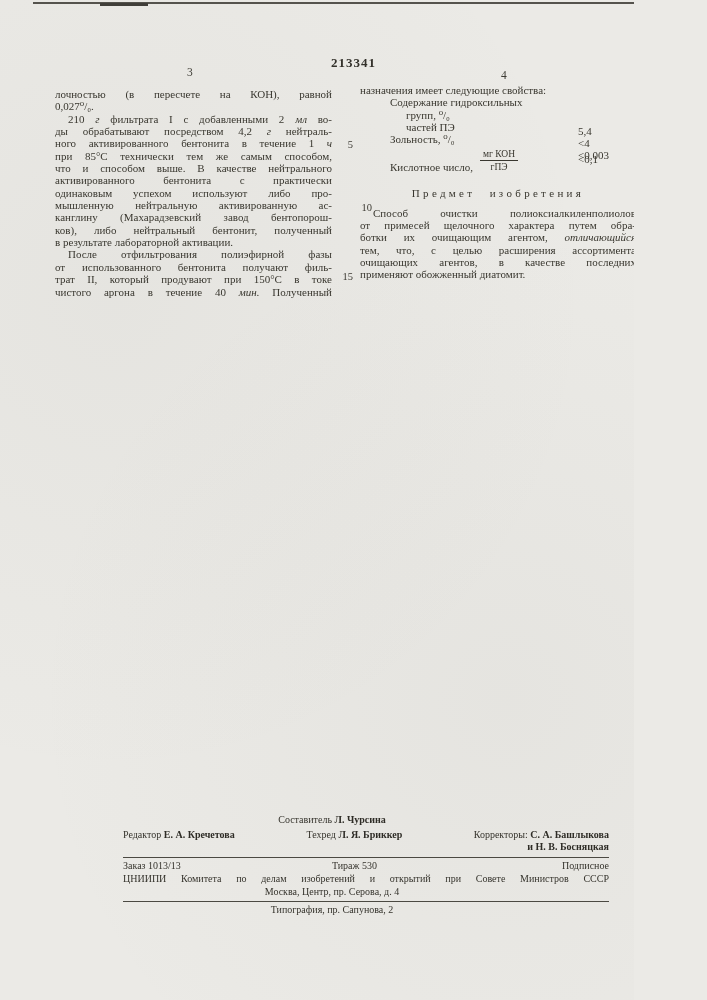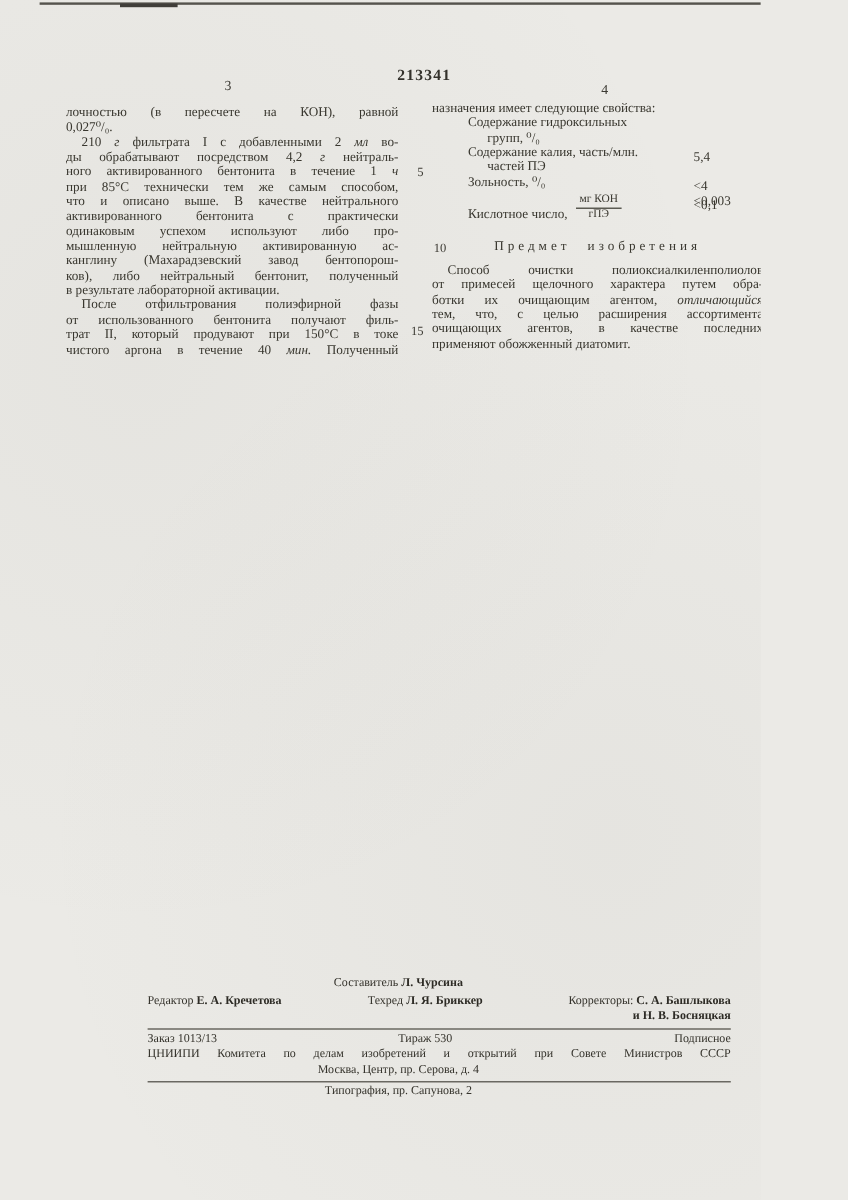--- a/index.html
+++ b/index.html
@@ -71,21 +71,21 @@
   <div class="pagenum pn-left">3</div>
   <div class="pagenum pn-right">4</div>
 
   <div class="col col-left" id="left-col">
       <div class="line j">лочностью (в пересчете на КОН), равной</div>
       <div class="line">0,027⁰/₀.</div>
       <div class="line j ind">210 <i>г</i> фильтрата I с добавленными 2 <i>мл</i> во-</div>
       <div class="line j">ды обрабатывают посредством 4,2 <i>г</i> нейтраль-</div>
       <div class="line j">ного активированного бентонита в течение 1 <i>ч</i></div>
       <div class="line j">при 85°С технически тем же самым способом,</div>
-      <div class="line j">что и описано выше. В качестве нейтрального</div>
+      <div class="line j">что и способом выше. В качестве нейтрального</div>
       <div class="line j">активированного бентонита с практически</div>
       <div class="line j">одинаковым успехом используют либо про-</div>
       <div class="line j">мышленную нейтральную активированную ас-</div>
       <div class="line j">канглину (Махарадзевский завод бентопорош-</div>
       <div class="line j">ков), либо нейтральный бентонит, полученный</div>
       <div class="line">в результате лабораторной активации.</div>
       <div class="line j ind">После отфильтрования полиэфирной фазы</div>
       <div class="line j">от использованного бентонита получают филь-</div>
       <div class="line j">трат II, который продувают при 150°С в токе</div>
       <div class="line j">чистого аргона в течение 40 <i>мин.</i> Полученный</div>
@@ -97,21 +97,20 @@
       <div class="gutter-num gn-2">15</div>
     </div>
 
   <div class="col col-right">
     <div id="right-intro">
         <div class="line">назначения имеет следующие свойства:</div>
       </div>
     <div class="props-table" id="props-table">
         <div class="trow tl">Содержание гидроксильных</div>
         <div class="trow"><span class="tl2">групп, ⁰/₀</span><span class="tval">5,4</span></div>
-        <div class="trow tl">Содержание калия, часть/млн.</div>
         <div class="trow"><span class="tl2">частей ПЭ</span><span class="tval">&lt;4</span></div>
         <div class="trow"><span class="tl">Зольность, ⁰/₀</span><span class="tval">&lt;0,003</span></div>
         <div class="frac-row">
           <span>Кислотное число,</span>
           <span class="fraction">
             <span class="frac-top">мг КОН</span>
             <span class="frac-bottom">гПЭ</span>
           </span>
           <span class="tval">&lt;0,1</span>
         </div>

